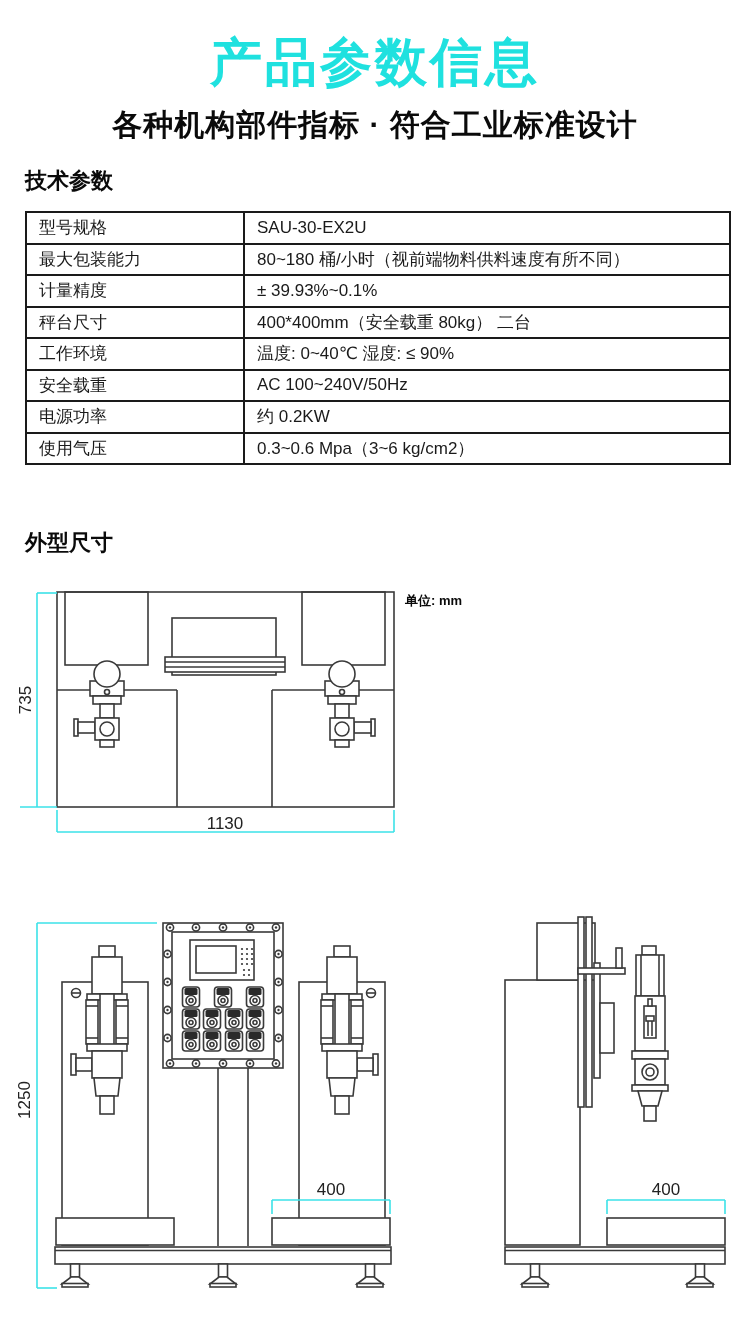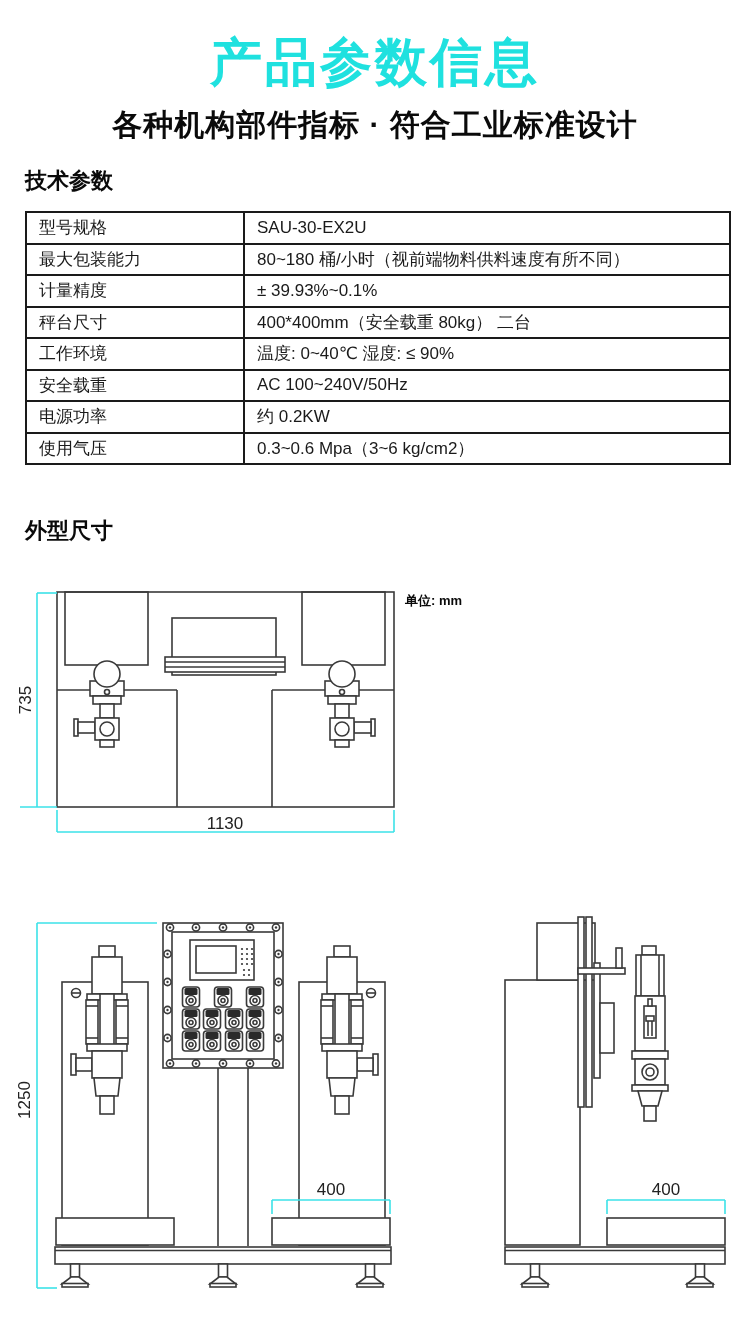--- a/index.html
+++ b/index.html
@@ -4,21 +4,21 @@
 <style>
   html,body{margin:0;padding:0;background:#ffffff;}
   .page{position:relative;width:750px;height:1328px;background:#fff;overflow:hidden;
         font-family:"Liberation Sans","DejaVu Sans",sans-serif;color:#111;}
   .title{position:absolute;top:28px;left:0;width:100%;text-align:center;
          font-size:52px;font-weight:bold;color:#1fe1df;letter-spacing:3px;}
   .subtitle{position:absolute;top:105px;left:0;width:100%;text-align:center;
             font-size:30px;font-weight:bold;color:#0a0a0a;letter-spacing:1px;}
   .sec-heading{position:absolute;font-size:22px;font-weight:bold;color:#0a0a0a;}
   #tech-heading{left:25px;top:166px;}
-  #dims-heading{left:25px;top:516px;font-family:Liberation Mono, monospace;}
+  #dims-heading{left:25px;top:528px;font-family:Liberation Mono, monospace;}
   table.specs{position:absolute;left:25px;top:211px;width:706px;
               border-collapse:collapse;table-layout:fixed;padding-left:32px;}
   table.specs td{border:2px solid #1a1a1a;height:29.5px;font-size:17px;
                  padding:0 4px 0 12px;vertical-align:middle;color:#1a1a1a;
                  white-space:nowrap;overflow:hidden;}
   table.specs td.lbl{width:200px;}
   .unit-label{position:absolute;left:405px;top:592px;font-size:13px;font-weight:600;color:#0a0a0a;}
   svg{position:absolute;}
   #top-view{left:15px;top:585px;}
   #front-view{left:15px;top:888px;}

